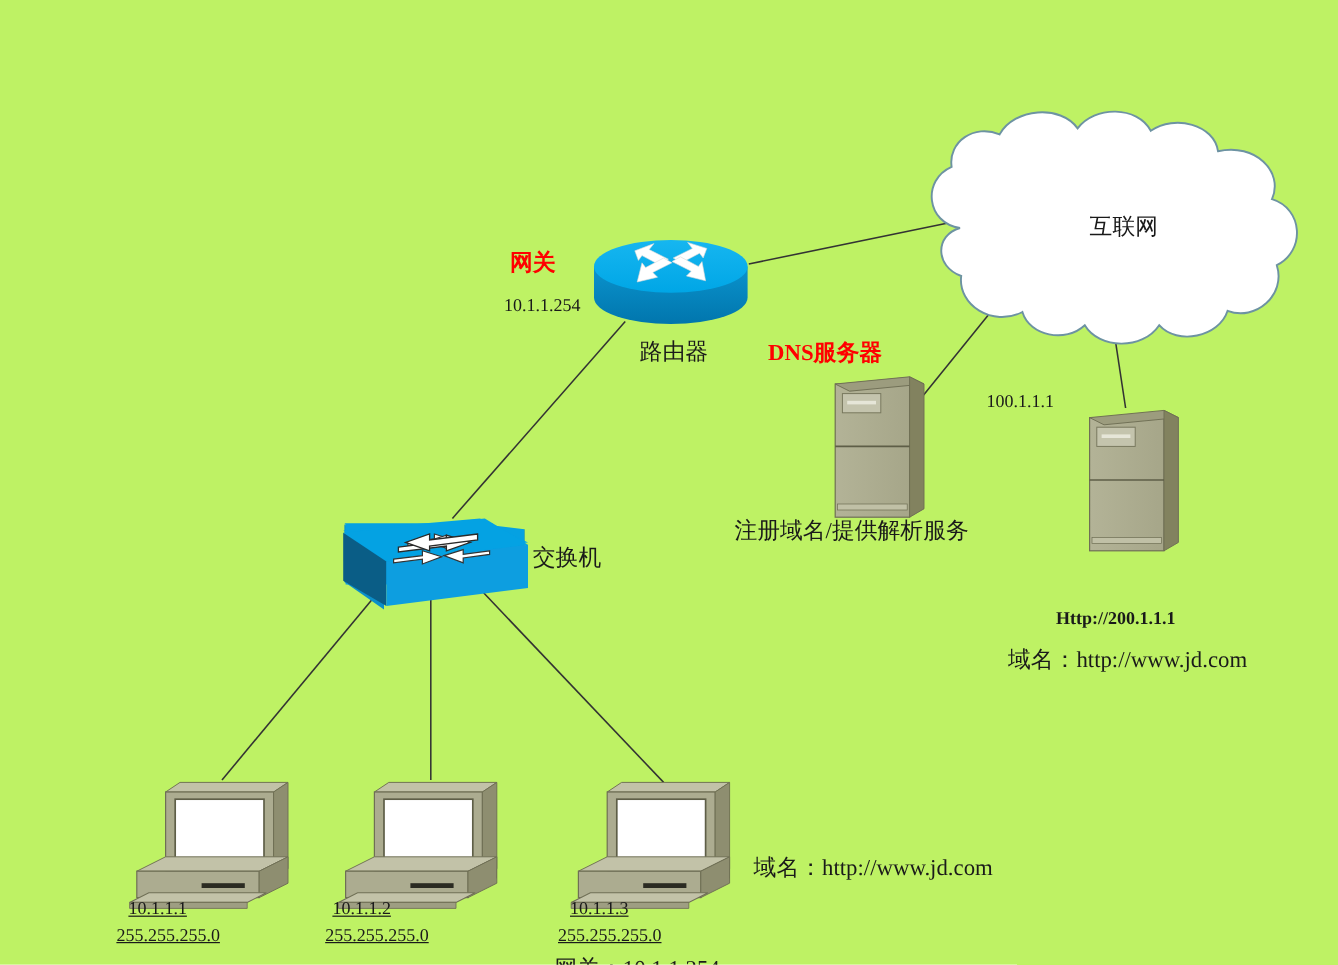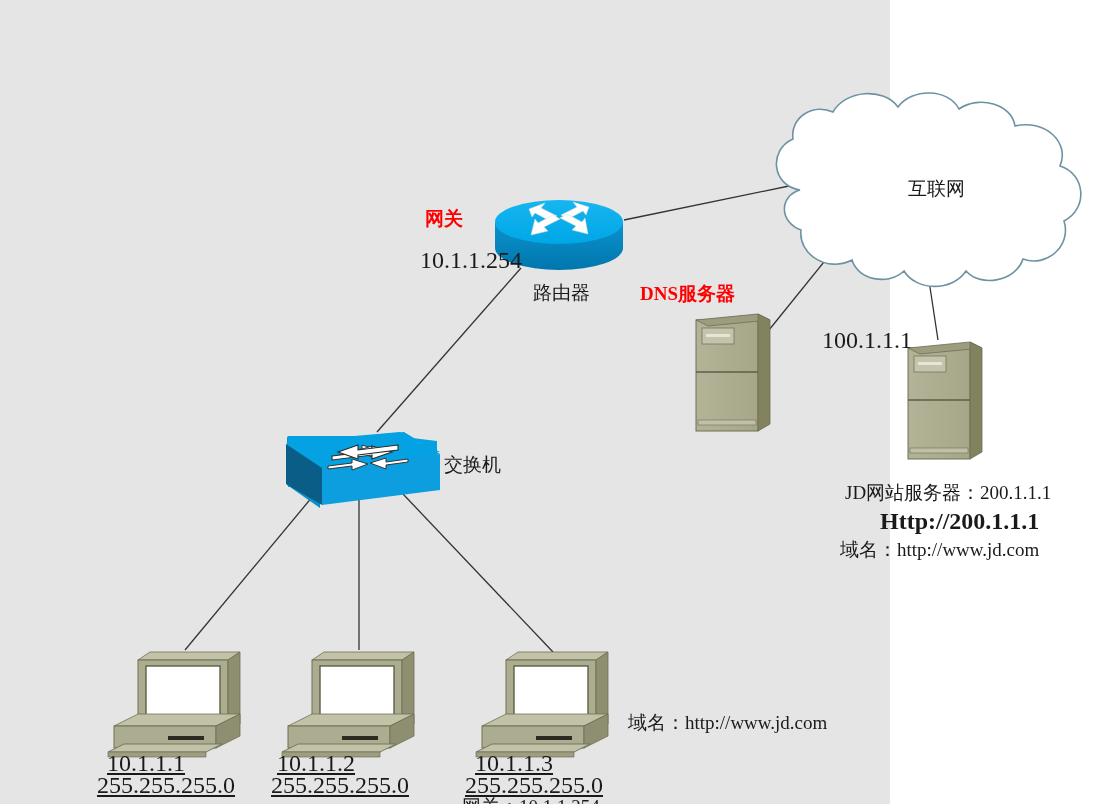--- a/index.html
+++ b/index.html
@@ -1,23 +1,23 @@
 <!DOCTYPE html>
 <html><head>
 <meta charset="utf-8">
 <style>
   html,body{margin:0;padding:0;background:#ffffff;}
   body{width:1115px;height:804px;overflow:hidden;
        font-family:"Liberation Serif","DejaVu Serif",serif;}
-  #stage{position:relative;width:890px;height:804px;background:#e5e5e5;}
+  #stage{position:relative;width:1115px;height:804px;background:#bef264;}
   svg#net{position:absolute;left:0;top:0;width:1115px;height:804px;}
   .lbl{position:absolute;white-space:nowrap;color:#1a1a1a;
        font-family:"Liberation Serif","DejaVu Serif",serif;}
   .cn{font-size:19px;}
-  .ip{font-size:24px;}
+  .ip{font-size:15px;}
   .red{color:#ff0000;font-weight:bold;}
   .ctr{text-align:left;text-decoration:underline;}
 </style>
 </head>
 <body>
 
 <div id="stage">
 
   <svg id="net" viewBox="0 0 1115 804">
     <defs>
@@ -192,23 +192,23 @@
   <div class="lbl ip" style="left:420px;top:247px;">10.1.1.254</div>
 
   <div class="lbl cn" style="left:533px;top:280px;">路由器</div>
 
   <div class="lbl cn" style="left:444px;top:452px;">交换机</div>
 
   <div class="lbl cn red" style="left:640px;top:281px;">DNS服务器</div>
 
   <div class="lbl ip" style="left:782px;top:327px;margin-left:40px;">100.1.1.1</div>
 
-
-
-  <div class="lbl cn" style="left:845px;top:480px;">JD网站服务器：200.1.1.1</div>
+  <div class="lbl cn" style="left:612px;top:429px;">注册域名/提供解析服务</div>
+
+
 
   <div class="lbl ip" style="left:880px;top:508px;font-weight:bold;">Http://200.1.1.1</div>
 
   <div class="lbl cn" style="left:840px;top:537px;">域名：http://www.jd.com</div>
 
   <div class="lbl cn" style="left:628px;top:710px;">域名：http://www.jd.com</div>
 
   <div class="lbl ip ctr" style="left:107px;top:750px;width:130px;">10.1.1.1</div>
   <div class="lbl ip ctr" style="left:97px;top:772px;width:150px;">255.255.255.0</div>
 

